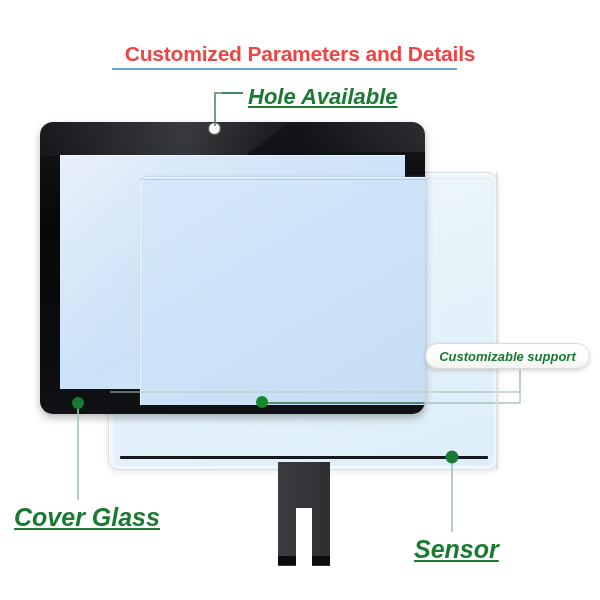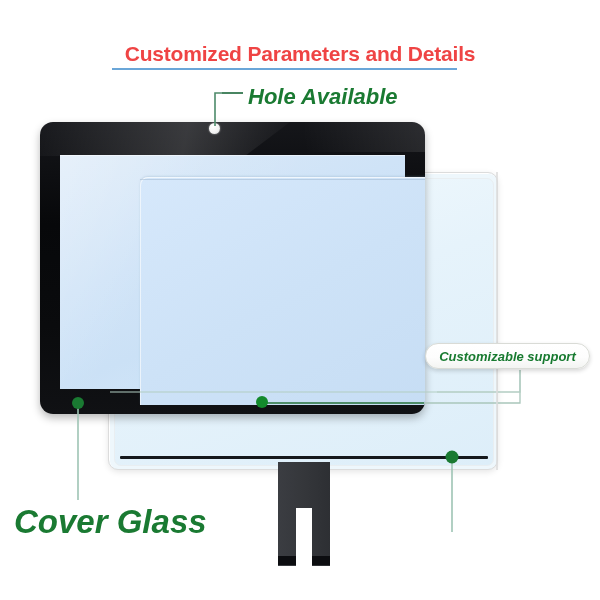--- a/index.html
+++ b/index.html
@@ -159,23 +159,24 @@
     white-space:nowrap;
   }
 
   
   .callout-text {
     position:absolute;
     color:#1a7a32;
     font-weight:bold;
     font-style:italic;
     white-space:nowrap;
+    text-decoration:underline;
   }
   #label-hole { left:248px; top:84px; font-size:22px; }
-  #label-cover-glass { left:14px; top:503px; font-size:33px; }
+  #label-cover-glass { left:14px; top:503px; font-size:25px; }
   #label-sensor { left:414px; top:535px; font-size:25px; }
 
   
   #pill-customizable {
     position:absolute;
     left:425px; top:343px;
     width:165px; height:26px;
     border-radius:13px;
     background:linear-gradient(180deg,#ffffff 0%,#fdfdfd 55%,#f3f4f2 100%);
     border:1px solid #d9dbd6;
@@ -257,18 +258,19 @@
     <circle cx="262" cy="402" r="6" fill="#138a2c"></circle>
 
     <path d="M437,392 L520,392 L520,370" fill="none" stroke="#b2cdc2" stroke-width="1.3"></path>
     <line x1="110" y1="392" x2="437" y2="392" stroke="#b2cdc2" stroke-width="1.2"></line>
 
     <line x1="497" y1="172" x2="497" y2="470" stroke="#dcdcdc" stroke-width="1.6"></line>
   </svg>
 
   <div id="label-hole" class="callout-text">Hole Available</div>
   <div id="label-cover-glass" class="callout-text">Cover Glass</div>
+  <div id="label-sensor" class="callout-text">Sensor</div>
 
   <div id="pill-customizable">
     <span id="pill-customizable-text">Customizable support</span>
   </div>
 
 </div>
 
 </body></html>

